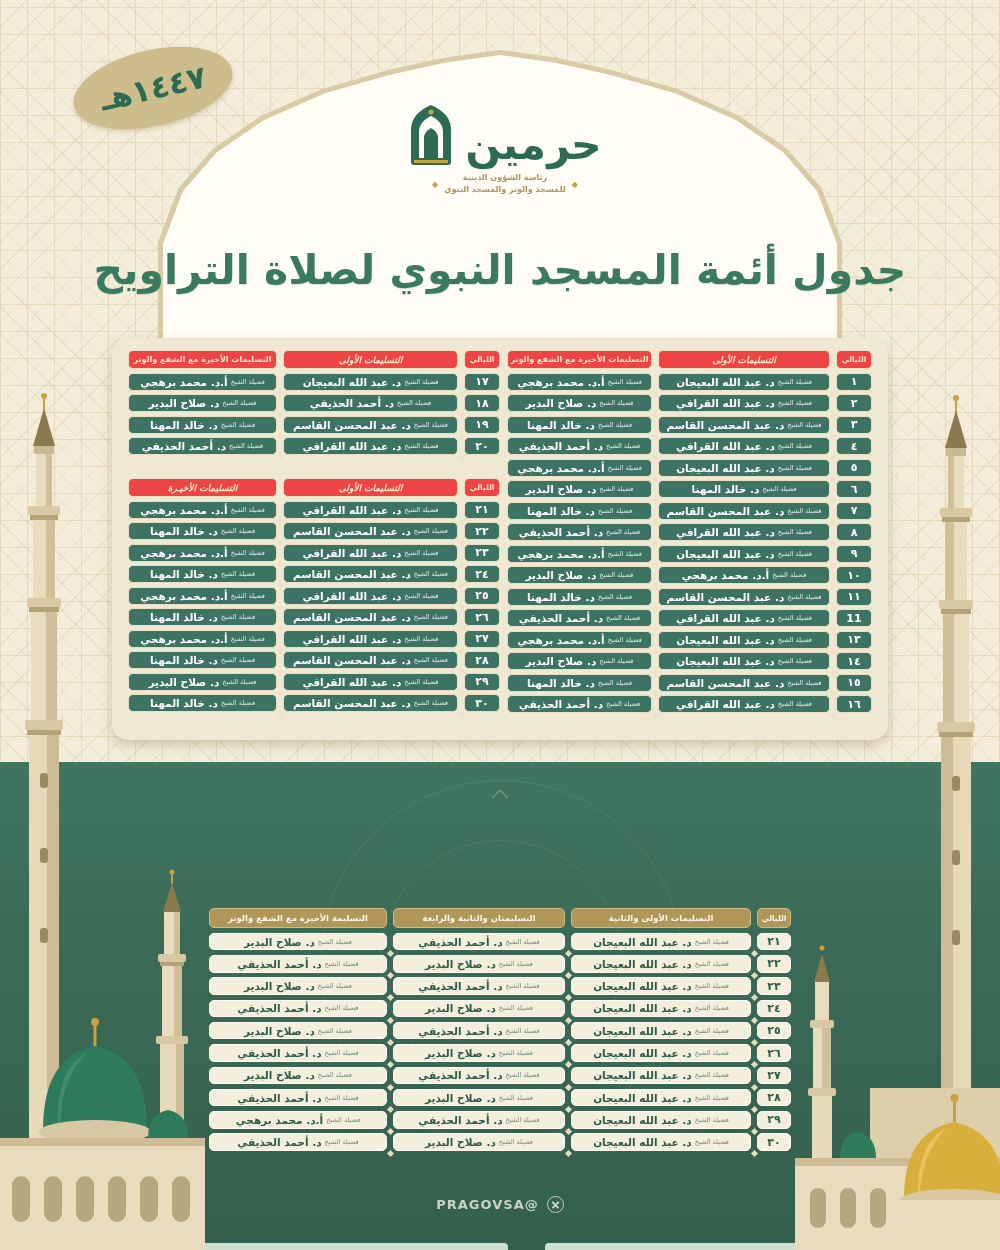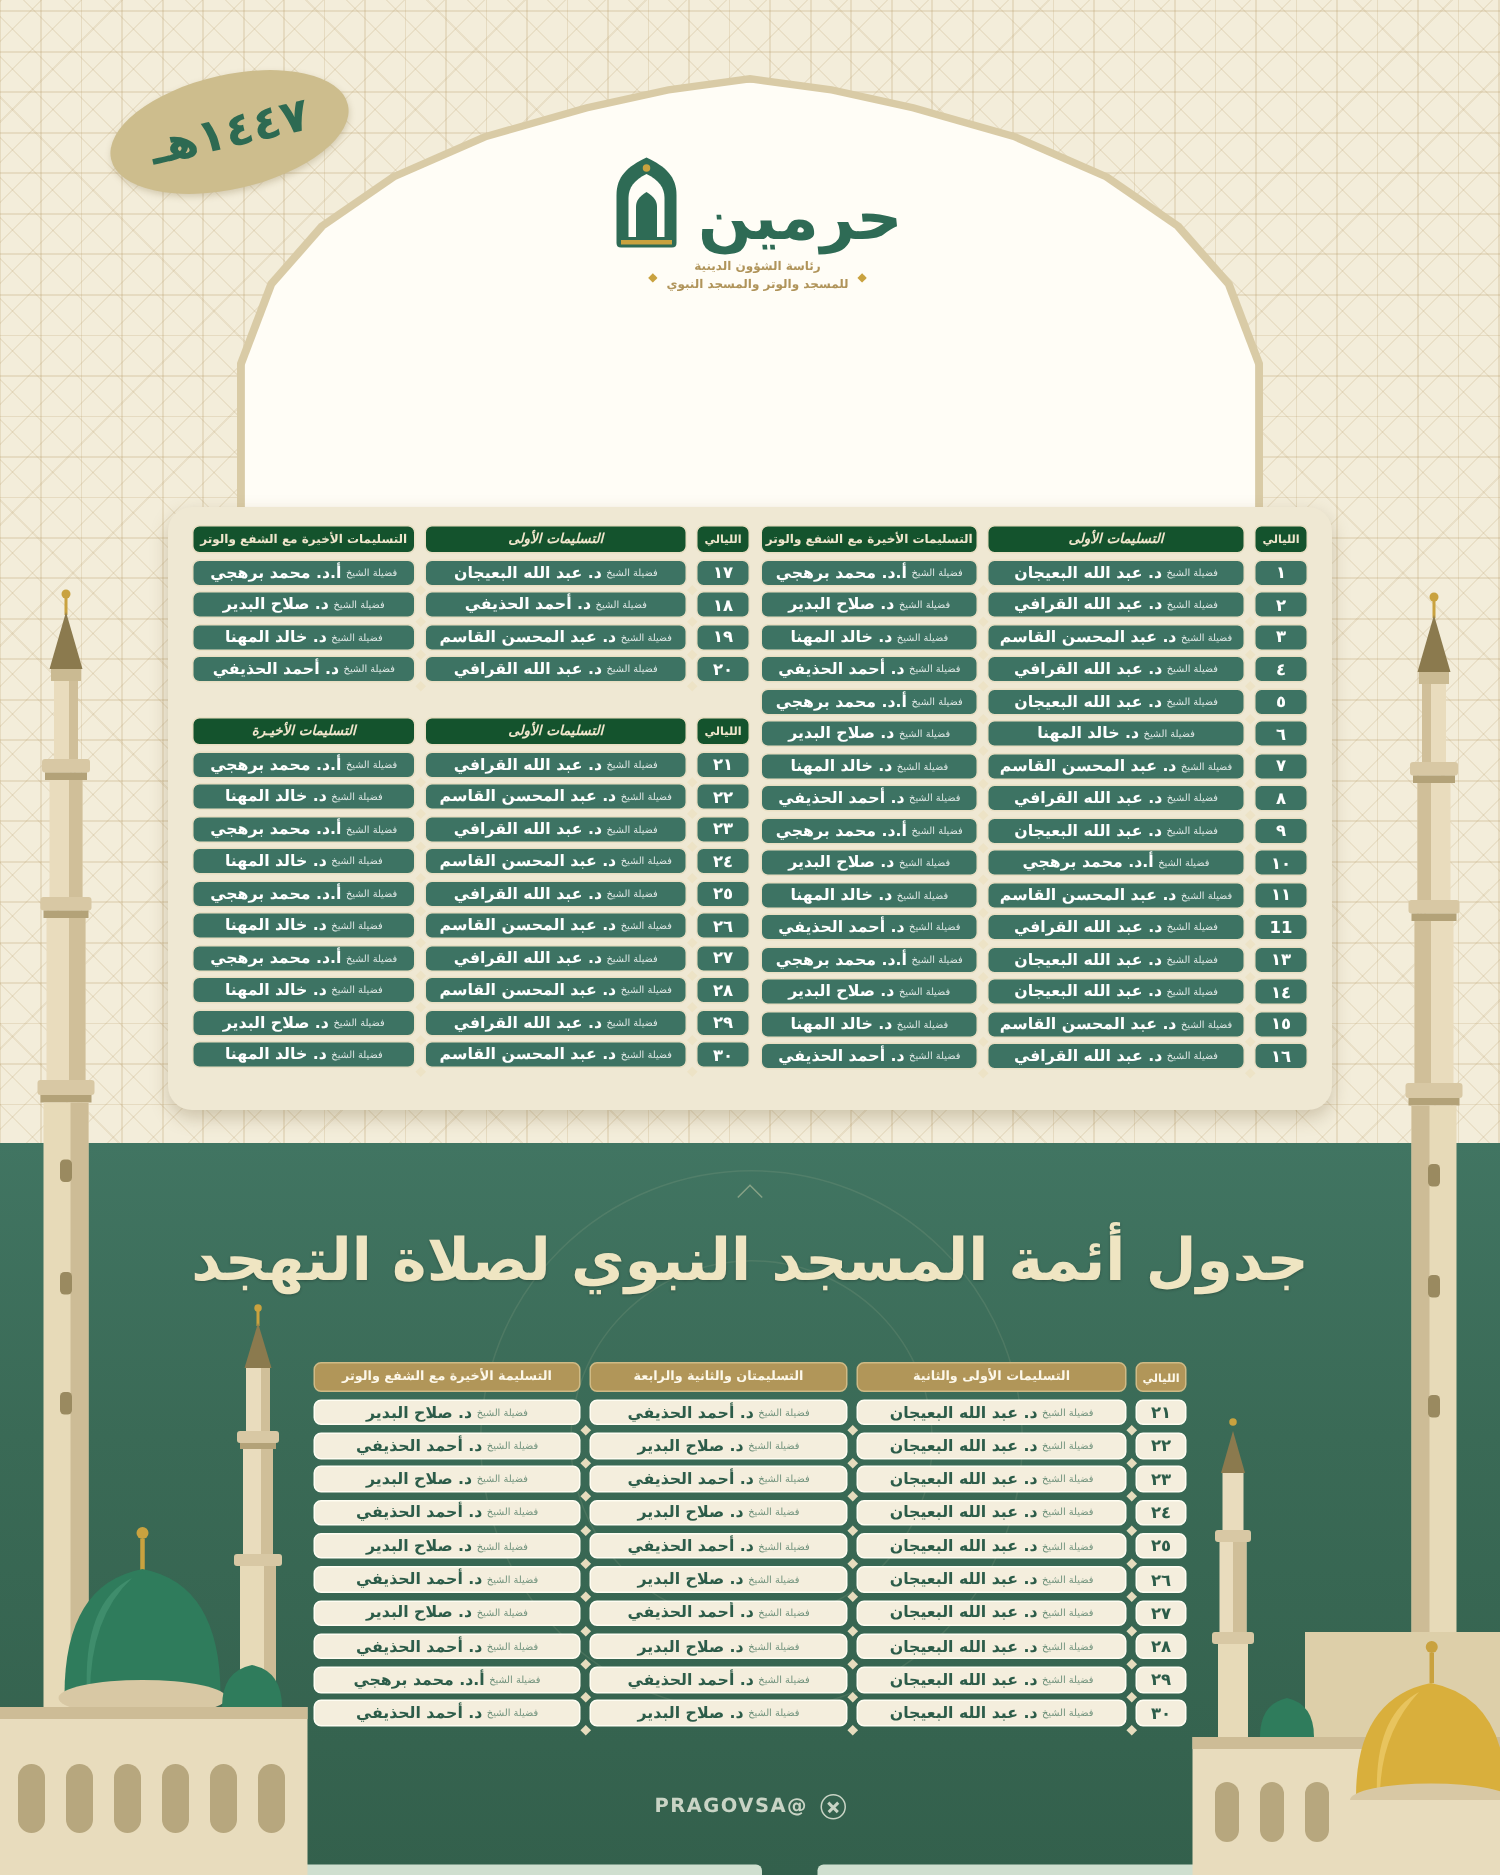--- a/index.html
+++ b/index.html
@@ -54,21 +54,21 @@
   .ttable{position:absolute;display:flex;flex-direction:column;gap:3.5px;}
   .trow{display:flex;gap:6px;position:relative;}
   .cell{
     box-sizing:border-box;display:flex;align-items:center;justify-content:center;
     border-radius:5px;height:18px;overflow:hidden;white-space:nowrap;
   }
   .hd{height:19px;font-weight:bold;}
   .cn{width:36px;flex:none;}
   
   .g .cell{background:#3d7363;border:1px solid #e9dfc4;color:#fff;}
-  .g .hd{background:#14532d;color:#f0e6cc;}
+  .g .hd{background:#ef4444;color:#f0e6cc;}
   .hon{font-size:6.5px;opacity:.85;margin-left:3px;}
   .nm{font-size:10.5px;font-weight:bold;}
   .nnum{font-size:11px;font-weight:bold;}
   .h-n{font-size:7.5px;}
   .h-f{font-size:9px;font-style:italic;}
   .h-l{font-size:8px;}
   
   .rt .cf{width:172px;flex:none;} .rt .cl{width:145px;flex:none;}
   
   .lt .cf{width:175px;flex:none;} .lt .cl{width:149px;flex:none;}
@@ -147,20 +147,21 @@
     </div>
     <div class="logo-org">
       <span class="gem">◆</span>
       <span class="l">
         <span>رئاسة الشؤون الدينية</span><br><span>للمسجد والوتر والمسجد النبوي</span>
       </span>
       <span class="gem">◆</span>
     </div>
   </div>
 
+  <div class="t-title">جدول أئمة المسجد النبوي لصلاة التراويح</div>
 
   <div class="panel">
 
     <div class="ttable g rt" style="right:16px;top:12px;width:365px;">
       <div class="trow">
         <div class="cell hd cn h-n">الليالي</div>
         <div class="cell hd cf h-f">التسليمات الأولى</div>
         <div class="cell hd cl h-l">التسليمات الأخيرة مع الشفع والوتر</div>
       </div>
       <div style="display:contents">
@@ -609,21 +610,20 @@
           </div>
         </div>
     </div>
   </div>
 
   <div class="bot-bg"></div>
   <div class="orn" style="left:320px;top:780px;width:360px;height:360px;"></div>
   <div class="orn" style="left:380px;top:840px;width:240px;height:240px;"></div>
   <div class="chev"></div>
 
-  <div class="b-title">جدول أئمة المسجد النبوي لصلاة التهجد</div>
 
   <div class="ttable bt">
     <div class="trow">
       <div class="cell hd cn h-n">الليالي</div>
       <div class="cell hd c1 h-b">التسليمات الأولى والثانية</div>
       <div class="cell hd c2 h-b">التسليمتان والثانية والرابعة</div>
       <div class="cell hd c3 h-b">التسليمة الأخيرة مع الشفع والوتر</div>
     </div>
     <div style="display:contents">
       

